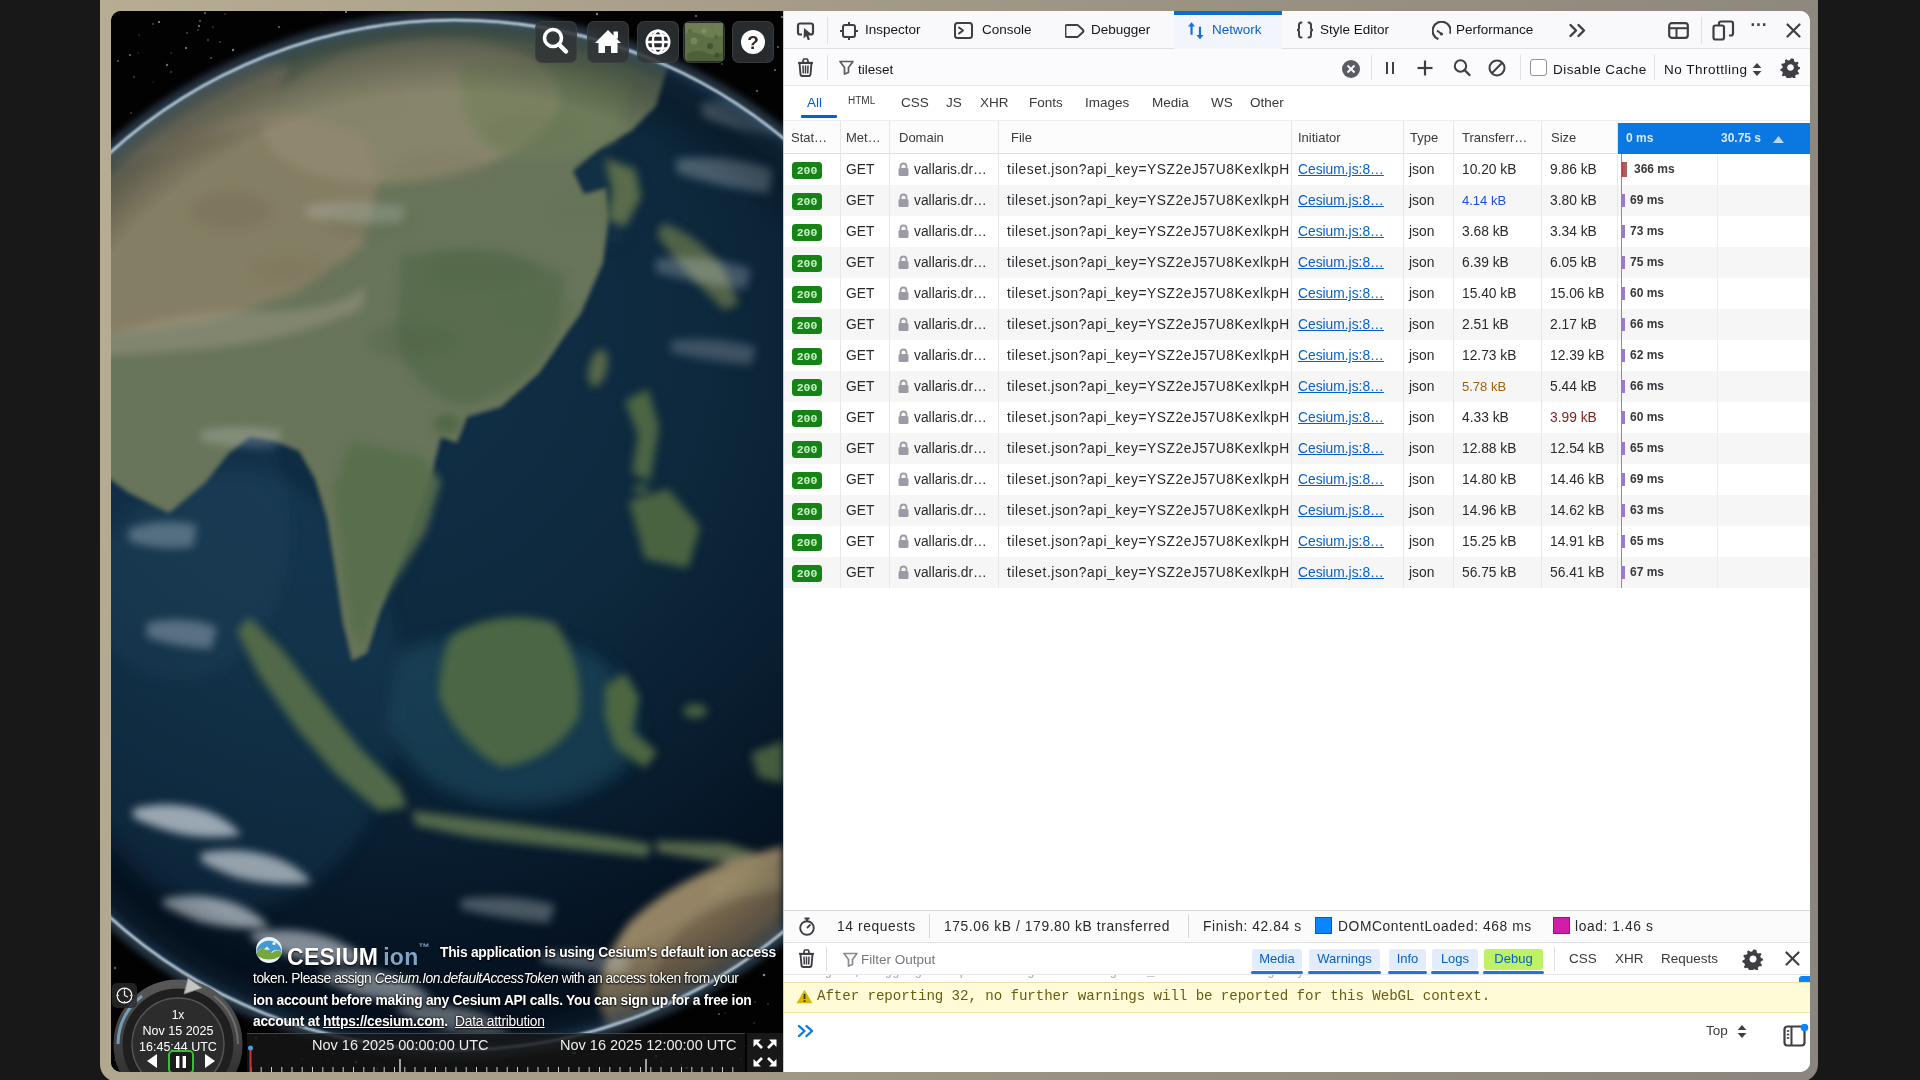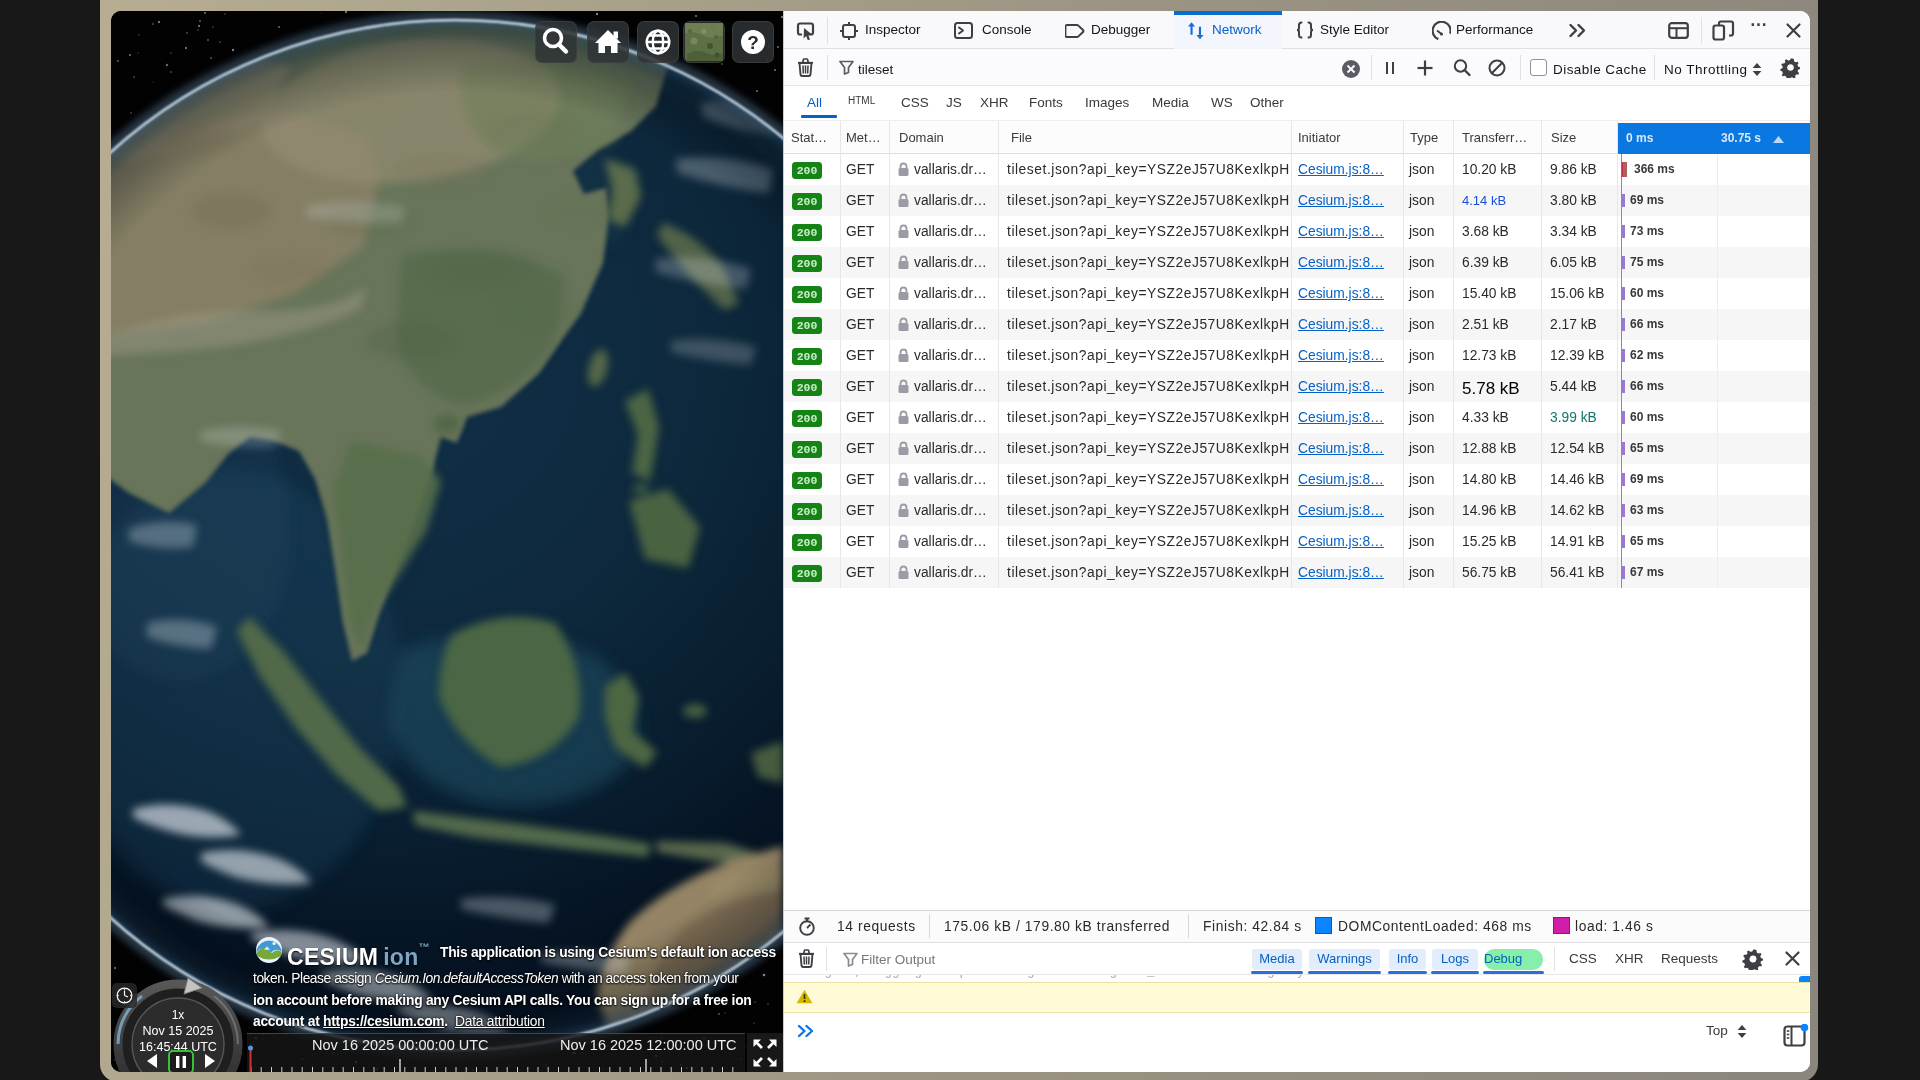--- a/index.html
+++ b/index.html
@@ -683,38 +683,38 @@
         <div class="a" style="left:8px;top:8px;width:30px;height:17px;background:#158315;border-radius:3.5px;color:#c9eec9;font-family:'Liberation Mono',monospace;font-size:11.5px;font-weight:bold;text-align:center;line-height:17px">200</div>
         <div class="t" style="left:62px;top:8px;font-size:13.8px;color:#2a2a2e">GET</div>
         <svg class="a" style="left:113px;top:8px" width="13" height="15" viewBox="0 0 13 15">
           <path d="M3.5,6 L3.5,4.5 a3,3 0 0 1 6,0 L9.5,6" fill="none" stroke="#9b9ba5" stroke-width="1.8"></path>
           <rect x="1.5" y="6" width="10" height="8" rx="1.5" fill="#9b9ba5"></rect>
         </svg>
         <div class="t" style="left:130px;top:8px;font-size:13.8px;color:#2a2a2e">vallaris.dr…</div>
         <div class="t" style="left:223px;top:8px;font-size:13.8px;color:#2a2a2e;letter-spacing:0.55px">tileset.json?api_key=YSZ2eJ57U8KexlkpH</div>
         <div class="t" style="left:514px;top:8px;font-size:13.8px;color:#0561c6;text-decoration:underline">Cesium.js:8…</div>
         <div class="t" style="left:625px;top:8px;font-size:13.8px;color:#2a2a2e">json</div>
-        <div class="t" style="left:678px;top:8px;font-size:17px;color:#000000">5.78 kB</div>
+        <div class="t" style="left:678px;top:8px;font-size:13px;color:#a16207">5.78 kB</div>
         <div class="t" style="left:766px;top:8px;font-size:13.8px;color:#2a2a2e">5.44 kB</div>
         <div class="a" style="left:838px;top:9px;width:3px;height:13px;background:#9a7ad1"></div>
         <div class="t" style="left:846px;top:8px;font-size:12px;font-weight:bold;color:#38383d">66 ms</div>
       </div>
       <div class="a" style="left:0;top:391px;width:1027px;height:31px;background:#fff">
         <div class="a" style="left:8px;top:8px;width:30px;height:17px;background:#158315;border-radius:3.5px;color:#c9eec9;font-family:'Liberation Mono',monospace;font-size:11.5px;font-weight:bold;text-align:center;line-height:17px">200</div>
         <div class="t" style="left:62px;top:8px;font-size:13.8px;color:#2a2a2e">GET</div>
         <svg class="a" style="left:113px;top:8px" width="13" height="15" viewBox="0 0 13 15">
           <path d="M3.5,6 L3.5,4.5 a3,3 0 0 1 6,0 L9.5,6" fill="none" stroke="#9b9ba5" stroke-width="1.8"></path>
           <rect x="1.5" y="6" width="10" height="8" rx="1.5" fill="#9b9ba5"></rect>
         </svg>
         <div class="t" style="left:130px;top:8px;font-size:13.8px;color:#2a2a2e">vallaris.dr…</div>
         <div class="t" style="left:223px;top:8px;font-size:13.8px;color:#2a2a2e;letter-spacing:0.55px">tileset.json?api_key=YSZ2eJ57U8KexlkpH</div>
         <div class="t" style="left:514px;top:8px;font-size:13.8px;color:#0561c6;text-decoration:underline">Cesium.js:8…</div>
         <div class="t" style="left:625px;top:8px;font-size:13.8px;color:#2a2a2e">json</div>
         <div class="t" style="left:678px;top:8px;font-size:13.8px;color:#2a2a2e">4.33 kB</div>
-        <div class="t" style="left:766px;top:8px;font-size:13.8px;color:#0f766e">3.99 kB</div>
+        <div class="t" style="left:766px;top:8px;font-size:13.8px;color:#7f1d1d">3.99 kB</div>
         <div class="a" style="left:838px;top:9px;width:3px;height:13px;background:#9a7ad1"></div>
         <div class="t" style="left:846px;top:8px;font-size:12px;font-weight:bold;color:#38383d">60 ms</div>
       </div>
       <div class="a" style="left:0;top:422px;width:1027px;height:31px;background:#f6f6f7">
         <div class="a" style="left:8px;top:8px;width:30px;height:17px;background:#158315;border-radius:3.5px;color:#c9eec9;font-family:'Liberation Mono',monospace;font-size:11.5px;font-weight:bold;text-align:center;line-height:17px">200</div>
         <div class="t" style="left:62px;top:8px;font-size:13.8px;color:#2a2a2e">GET</div>
         <svg class="a" style="left:113px;top:8px" width="13" height="15" viewBox="0 0 13 15">
           <path d="M3.5,6 L3.5,4.5 a3,3 0 0 1 6,0 L9.5,6" fill="none" stroke="#9b9ba5" stroke-width="1.8"></path>
           <rect x="1.5" y="6" width="10" height="8" rx="1.5" fill="#9b9ba5"></rect>
         </svg>
@@ -834,21 +834,21 @@
       </svg>
       <div class="t" style="left:77px;top:941px;font-size:13.5px;color:#767680">Filter Output</div>
       <div class="a" style="left:468px;top:938px;width:50px;height:21px;background:#e2ecfb;border-radius:3px;text-align:center;font-size:13px;color:#0561c6;line-height:20px">Media</div>
       <div class="a" style="left:467px;top:960px;width:52px;height:3px;background:#2a70d8;border-radius:1.5px"></div>
       <div class="a" style="left:525px;top:938px;width:71px;height:21px;background:#e2ecfb;border-radius:3px;text-align:center;font-size:13px;color:#0561c6;line-height:20px">Warnings</div>
       <div class="a" style="left:524px;top:960px;width:73px;height:3px;background:#2a70d8;border-radius:1.5px"></div>
       <div class="a" style="left:605px;top:938px;width:37px;height:21px;background:#e2ecfb;border-radius:3px;text-align:center;font-size:13px;color:#0561c6;line-height:20px">Info</div>
       <div class="a" style="left:604px;top:960px;width:39px;height:3px;background:#2a70d8;border-radius:1.5px"></div>
       <div class="a" style="left:648px;top:938px;width:46px;height:21px;background:#e2ecfb;border-radius:3px;text-align:center;font-size:13px;color:#0561c6;line-height:20px">Logs</div>
       <div class="a" style="left:647px;top:960px;width:48px;height:3px;background:#2a70d8;border-radius:1.5px"></div>
-      <div class="a" style="left:700px;top:938px;width:59px;height:21px;background:#86efac;border-radius:10px;font-size:13px;color:#0561c6;line-height:20px">Debug</div>
+      <div class="a" style="left:700px;top:938px;width:59px;height:21px;background:#bef264;border-radius:3px;text-align:center;font-size:13px;color:#0561c6;line-height:20px">Debug</div>
       <div class="a" style="left:699px;top:960px;width:61px;height:3px;background:#2a70d8;border-radius:1.5px"></div>
       <div class="vs" style="left:770px;top:936px;height:24px;background:#e0e0e4"></div>
       <div class="t" style="left:785px;top:940px;font-size:13.5px;color:#38383d">CSS</div>
       <div class="t" style="left:831px;top:940px;font-size:13.5px;color:#38383d">XHR</div>
       <div class="t" style="left:877px;top:940px;font-size:13.5px;color:#38383d">Requests</div>
       <svg class="a" style="left:958px;top:937px" width="22" height="22" viewBox="0 0 24 24">
         <path fill="#3e3e44" d="M12 1.5 l1.8 0.3 0.7 2.3 a8 8 0 0 1 1.9 0.8 l2.2-1 1.4 1.2 -0.9 2.2 a8 8 0 0 1 1.1 1.8 l2.4 0.5 0.3 1.8 -2 1.3 a8 8 0 0 1 0 2.1 l2 1.3 -0.3 1.8 -2.4 0.5 a8 8 0 0 1 -1.1 1.8 l0.9 2.2 -1.4 1.2 -2.2-1 a8 8 0 0 1 -1.9 0.8 l-0.7 2.3 -1.8 0.3 -1.8-0.3 -0.7-2.3 a8 8 0 0 1 -1.9-0.8 l-2.2 1 -1.4-1.2 0.9-2.2 a8 8 0 0 1 -1.1-1.8 l-2.4-0.5 -0.3-1.8 2-1.3 a8 8 0 0 1 0-2.1 l-2-1.3 0.3-1.8 2.4-0.5 a8 8 0 0 1 1.1-1.8 l-0.9-2.2 1.4-1.2 2.2 1 a8 8 0 0 1 1.9-0.8 l0.7-2.3 Z M12 8.2 a3.8 3.8 0 1 0 0 7.6 a3.8 3.8 0 0 0 0-7.6 Z" transform="rotate(12 12 12)"></path>
       </svg>
       <svg class="a" style="left:1000px;top:939px" width="17" height="17" viewBox="0 0 17 17">
         <g stroke="#3e3e44" stroke-width="2.2" stroke-linecap="round">
@@ -859,20 +859,21 @@
       <div class="a" style="left:0;top:964px;width:1027px;height:7px;background:#fff;overflow:hidden">
         <div class="t" style="left:33px;top:-10px;font-family:'Liberation Mono',monospace;font-size:12.5px;color:#a8a8b0">again, logging was proceeding to WebGL getEx_tension with args.my.</div>
         <div class="a" style="left:1015px;top:1px;width:14px;height:10px;background:#0a84ff;border-radius:3px"></div>
       </div>
       <div class="a" style="left:0;top:971px;width:1027px;height:31px;background:#fffbd6;border-top:1px solid #ede0a4;border-bottom:1px solid #f0e4a6"></div>
       <svg class="a" style="left:12px;top:978px" width="17" height="15" viewBox="0 0 17 15">
 <path d="M8.5,0.8 L16.4,14.2 L0.6,14.2 Z" fill="#d7b600"></path>
 <rect x="7.6" y="5" width="1.8" height="5" fill="#433a00"></rect>
         <rect x="7.6" y="11.2" width="1.8" height="1.8" fill="#433a00"></rect>
       </svg>
+      <div class="t" style="left:33px;top:977px;font-family:'Liberation Mono',monospace;font-size:14.2px;letter-spacing:-0.1px;color:#6a5c16">After reporting 32, no further warnings will be reported for this WebGL context.</div>
       <svg class="a" style="left:13px;top:1013px" width="19" height="14" viewBox="0 0 19 14">
         <g fill="none" stroke="#0a78e0" stroke-width="2.3" stroke-linecap="round" stroke-linejoin="round">
 <path d="M2,2 L7.5,7 L2,12"></path>
           <path d="M9.5,2 L15,7 L9.5,12"></path>
         </g>
       </svg>
       <div class="t" style="left:922px;top:1012px;font-size:13.5px;color:#38383d">Top</div>
       <svg class="a" style="left:952px;top:1013px" width="12" height="15" viewBox="0 0 12 15">
         <g fill="#3e3e44">
 <polygon points="6,1 10.4,6 1.6,6"></polygon>

